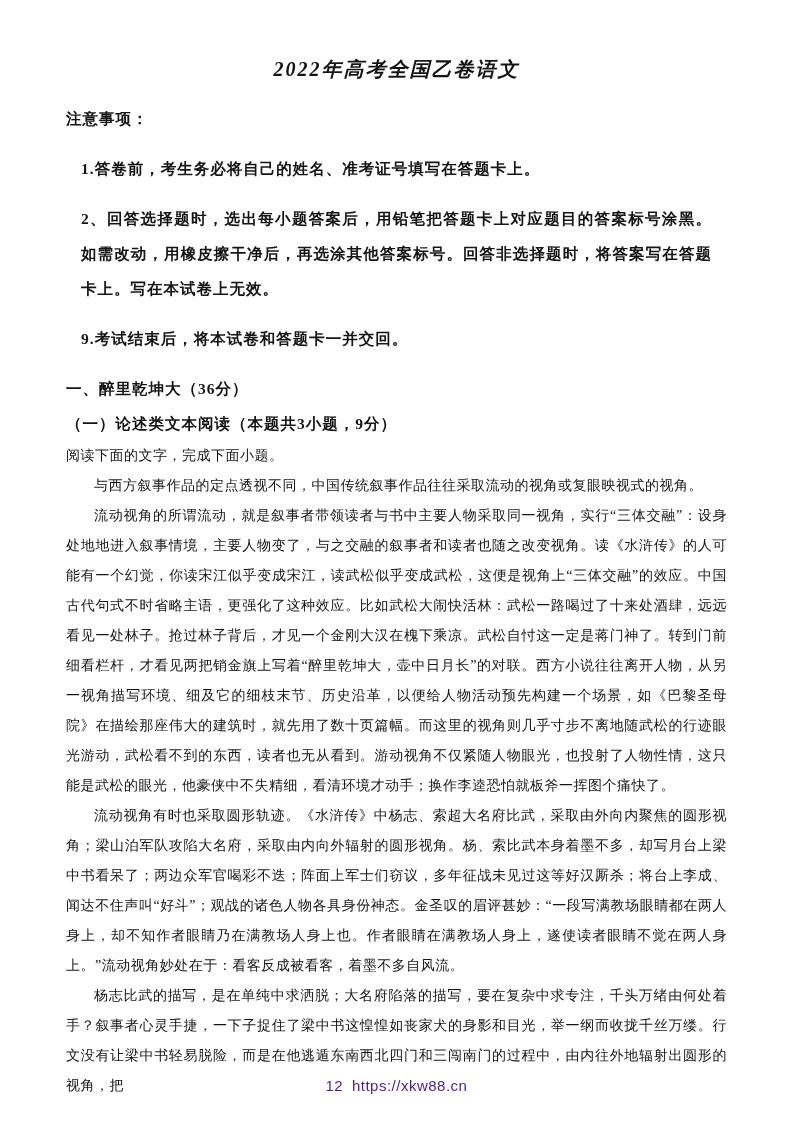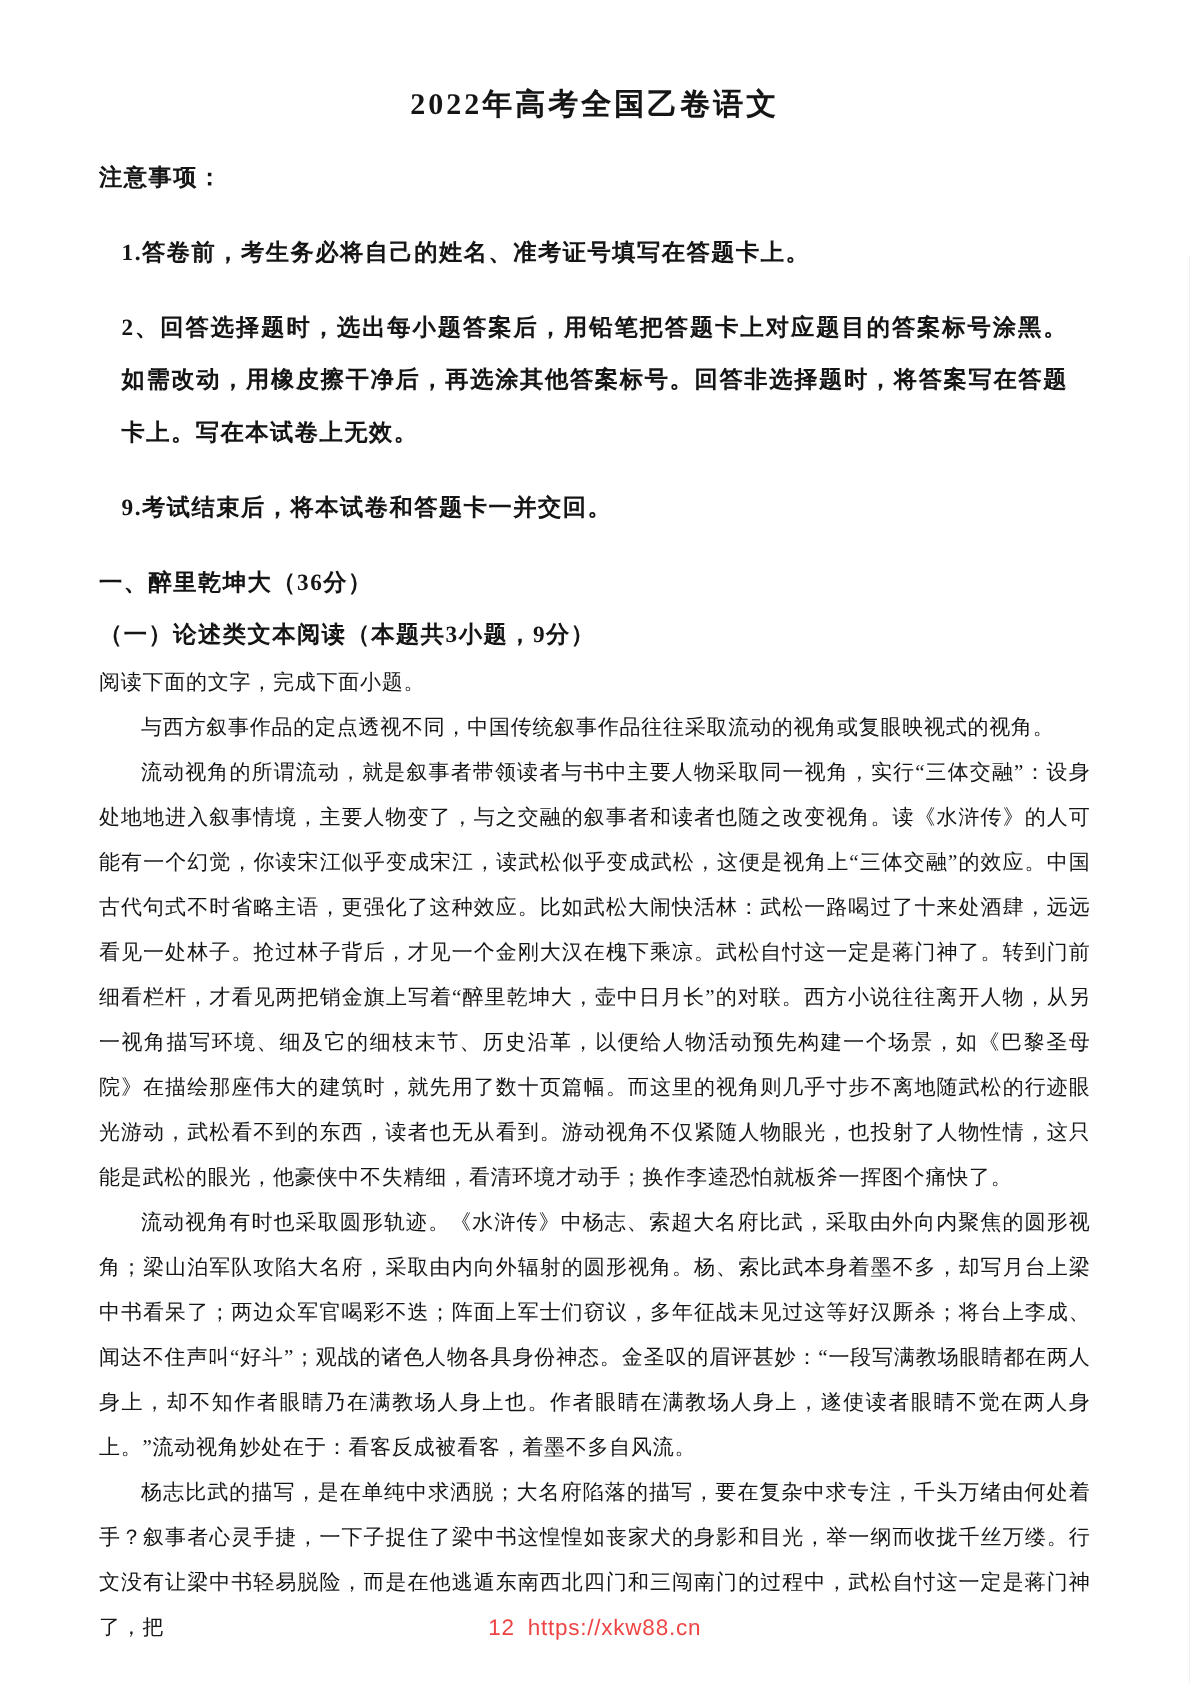--- a/index.html
+++ b/index.html
@@ -14,20 +14,21 @@
     font-family: "Liberation Serif", "DejaVu Serif", serif;
     padding: 56px 66px 0 66px;
     overflow: hidden;
   }
   .title {
     margin: 0 0 18px 0;
     text-align: center;
     font-size: 20px;
     font-weight: bold;
     letter-spacing: 2px;
+    font-style: italic;
   }
   .notice-heading {
     font-weight: bold;
     font-size: 15.5px;
     line-height: 35px;
     letter-spacing: 1px;
   }
   .notice-item {
     margin: 15px;
     font-weight: bold;
@@ -56,21 +57,21 @@
     letter-spacing: 0.5px;
     text-align: justify;
     text-indent: 2em;
   }
   .footer {
     position: absolute;
     left: 0;
     bottom: 28px;
     width: 100%;
     text-align: center;
-    color: #ef4444;
+    color: #4c1d95;
     font-size: 15px;
     font-family: "Liberation Sans", "DejaVu Sans", sans-serif;
     letter-spacing: 0.5px;
   }
   .footer span { margin: 0 2px; }
 </style>
 </head>
 <body>
 
 <div class="page">
@@ -82,20 +83,20 @@
   <p class="notice-item">2、回答选择题时，选出每小题答案后，用铅笔把答题卡上对应题目的答案标号涂黑。如需改动，用橡皮擦干净后，再选涂其他答案标号。回答非选择题时，将答案写在答题卡上。写在本试卷上无效。</p>
   <p class="notice-item">9.考试结束后，将本试卷和答题卡一并交回。</p>
 
   <h2 class="section-heading">一、醉里乾坤大（36分）</h2>
   <h3 class="section-heading">（一）论述类文本阅读（本题共3小题，9分）</h3>
   <p class="instruction">阅读下面的文字，完成下面小题。</p>
 
   <p class="para">与西方叙事作品的定点透视不同，中国传统叙事作品往往采取流动的视角或复眼映视式的视角。</p>
   <p class="para">流动视角的所谓流动，就是叙事者带领读者与书中主要人物采取同一视角，实行“三体交融”：设身处地地进入叙事情境，主要人物变了，与之交融的叙事者和读者也随之改变视角。读《水浒传》的人可能有一个幻觉，你读宋江似乎变成宋江，读武松似乎变成武松，这便是视角上“三体交融”的效应。中国古代句式不时省略主语，更强化了这种效应。比如武松大闹快活林：武松一路喝过了十来处酒肆，远远看见一处林子。抢过林子背后，才见一个金刚大汉在槐下乘凉。武松自忖这一定是蒋门神了。转到门前细看栏杆，才看见两把销金旗上写着“醉里乾坤大，壶中日月长”的对联。西方小说往往离开人物，从另一视角描写环境、细及它的细枝末节、历史沿革，以便给人物活动预先构建一个场景，如《巴黎圣母院》在描绘那座伟大的建筑时，就先用了数十页篇幅。而这里的视角则几乎寸步不离地随武松的行迹眼光游动，武松看不到的东西，读者也无从看到。游动视角不仅紧随人物眼光，也投射了人物性情，这只能是武松的眼光，他豪侠中不失精细，看清环境才动手；换作李逵恐怕就板斧一挥图个痛快了。</p>
   <p class="para">流动视角有时也采取圆形轨迹。《水浒传》中杨志、索超大名府比武，采取由外向内聚焦的圆形视角；梁山泊军队攻陷大名府，采取由内向外辐射的圆形视角。杨、索比武本身着墨不多，却写月台上梁中书看呆了；两边众军官喝彩不迭；阵面上军士们窃议，多年征战未见过这等好汉厮杀；将台上李成、闻达不住声叫“好斗”；观战的诸色人物各具身份神态。金圣叹的眉评甚妙：“一段写满教场眼睛都在两人身上，却不知作者眼睛乃在满教场人身上也。作者眼睛在满教场人身上，遂使读者眼睛不觉在两人身上。”流动视角妙处在于：看客反成被看客，着墨不多自风流。</p>
-  <p class="para">杨志比武的描写，是在单纯中求洒脱；大名府陷落的描写，要在复杂中求专注，千头万绪由何处着手？叙事者心灵手捷，一下子捉住了梁中书这惶惶如丧家犬的身影和目光，举一纲而收拢千丝万缕。行文没有让梁中书轻易脱险，而是在他逃遁东南西北四门和三闯南门的过程中，武松自忖这一定是蒋门神了，把</p>
+  <p class="para">杨志比武的描写，是在单纯中求洒脱；大名府陷落的描写，要在复杂中求专注，千头万绪由何处着手？叙事者心灵手捷，一下子捉住了梁中书这惶惶如丧家犬的身影和目光，举一纲而收拢千丝万缕。行文没有让梁中书轻易脱险，而是在他逃遁东南西北四门和三闯南门的过程中，由内往外地辐射出圆形的视角，把</p>
 
   <div class="footer">
     <span>12</span>
     <span>https://xkw88.cn</span>
   </div>
 
 </div>
 
 </body></html>

